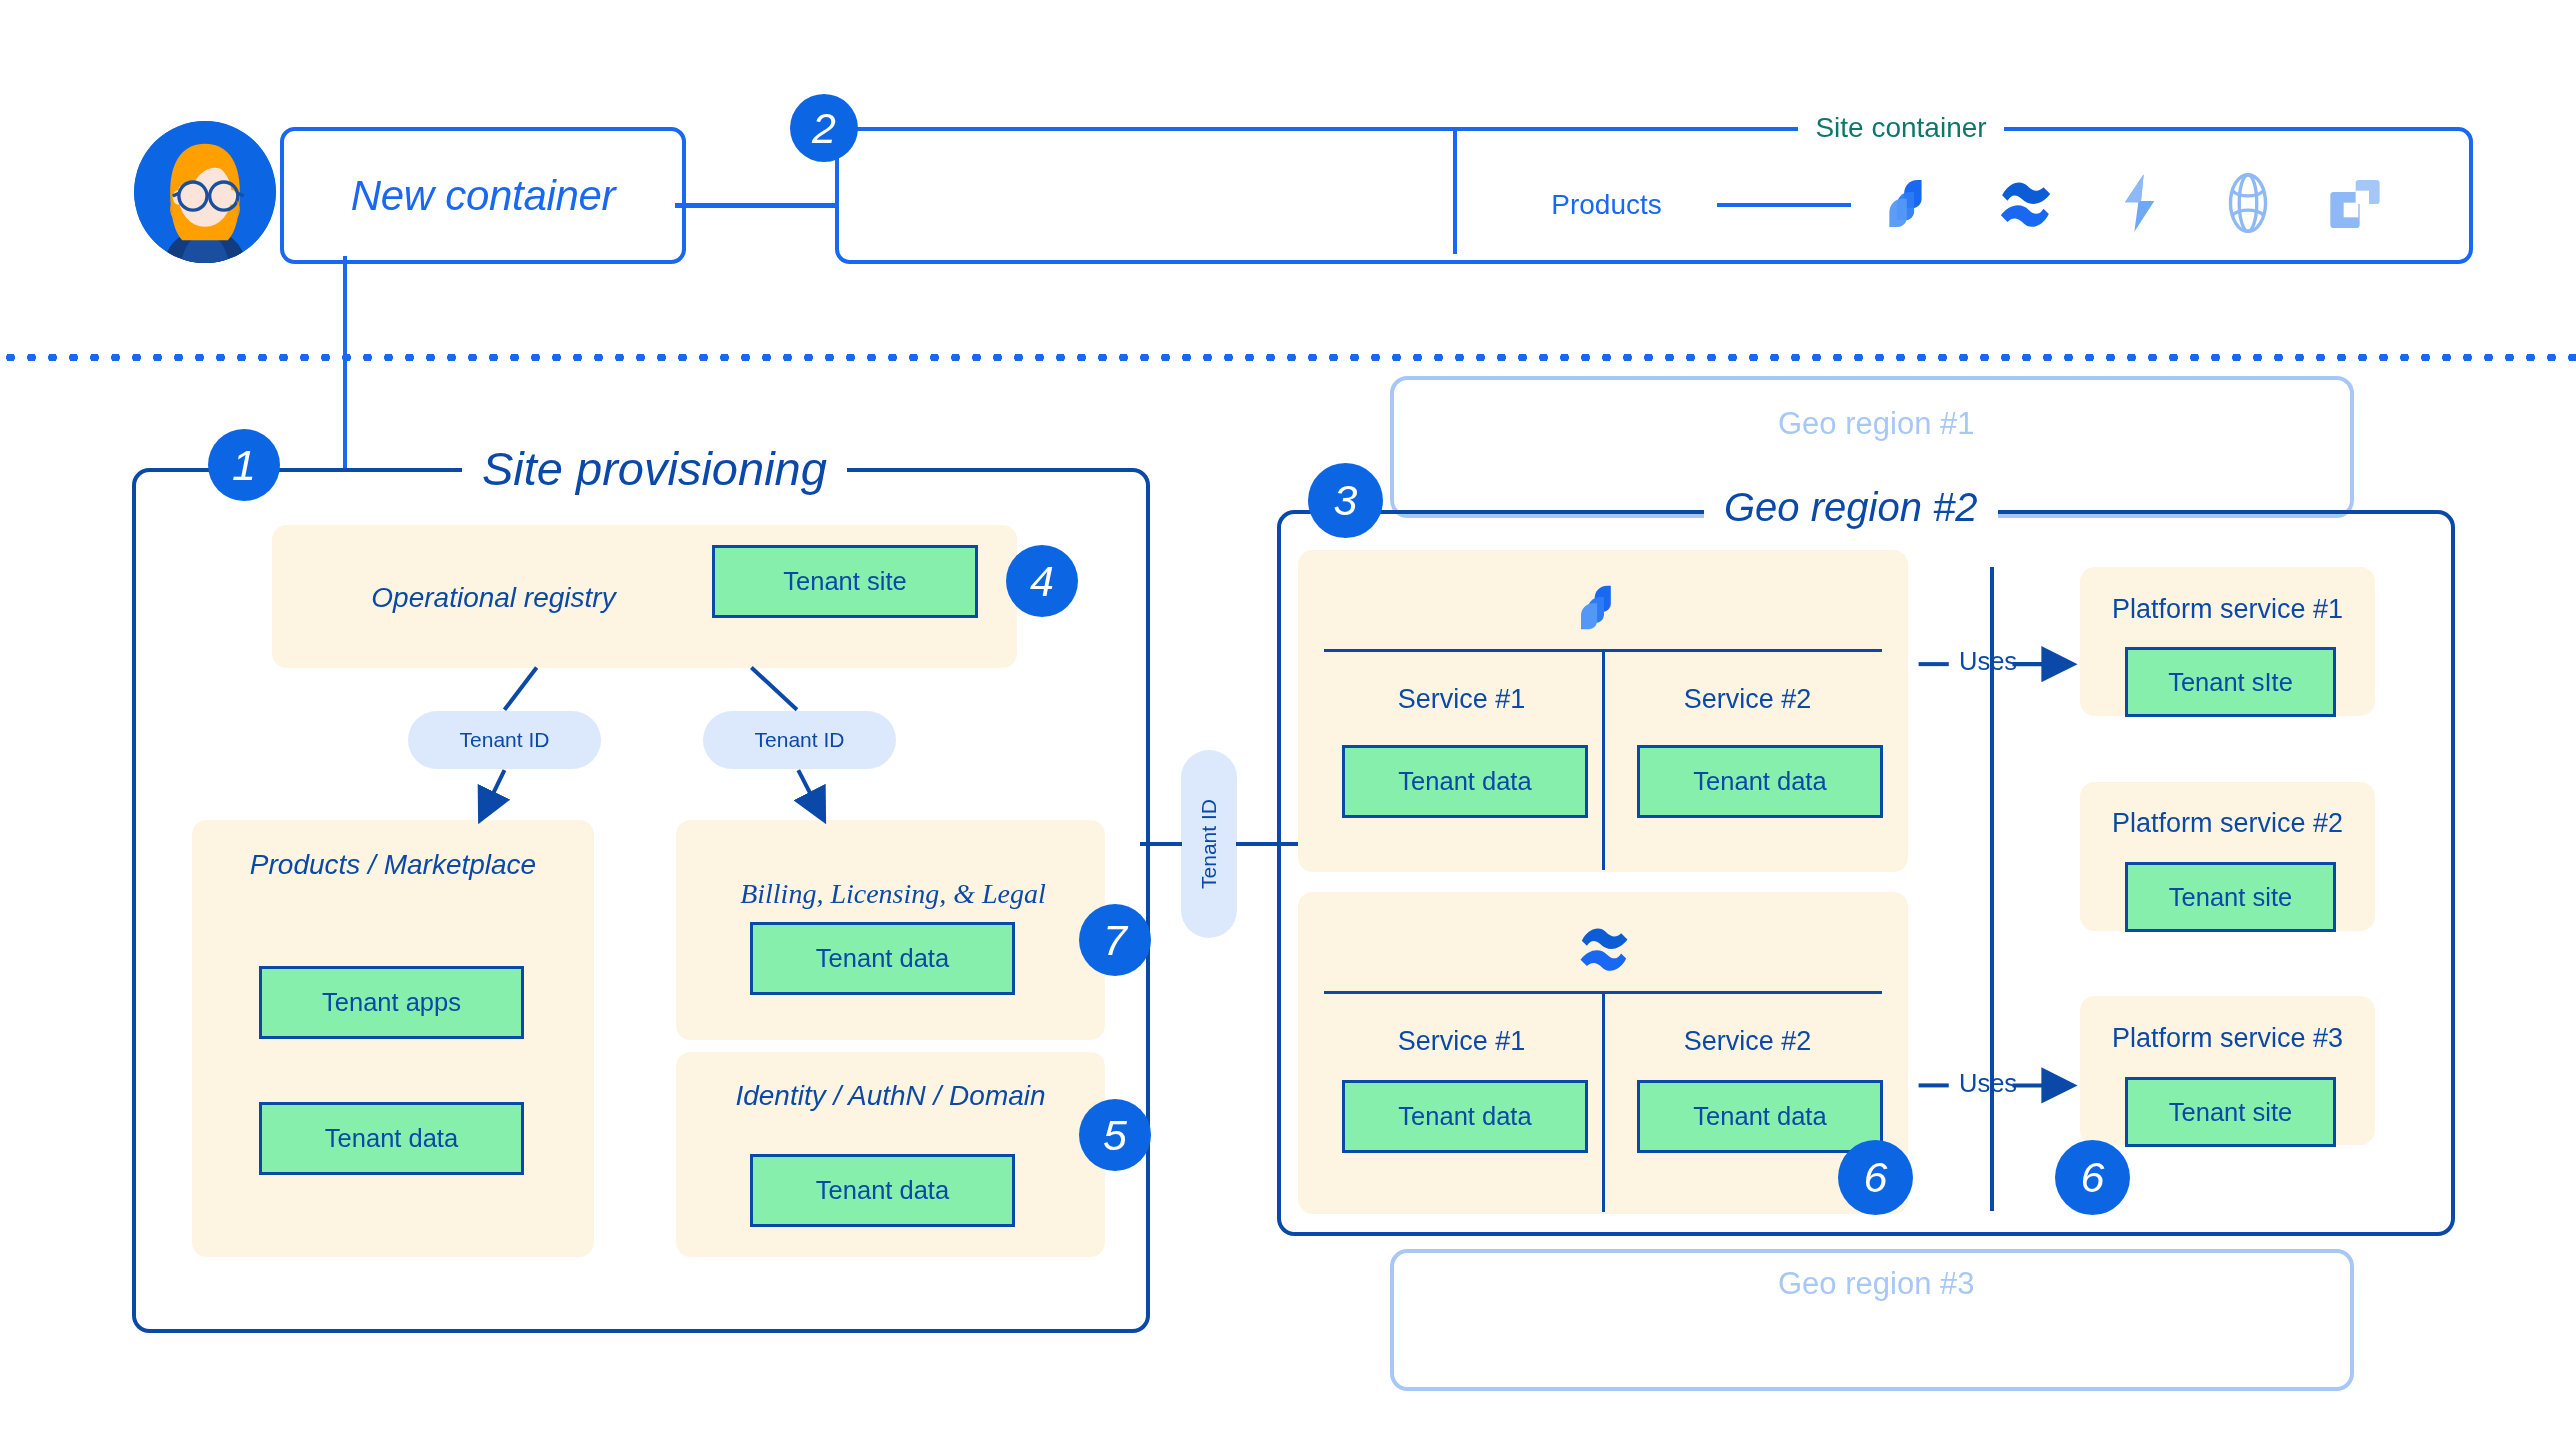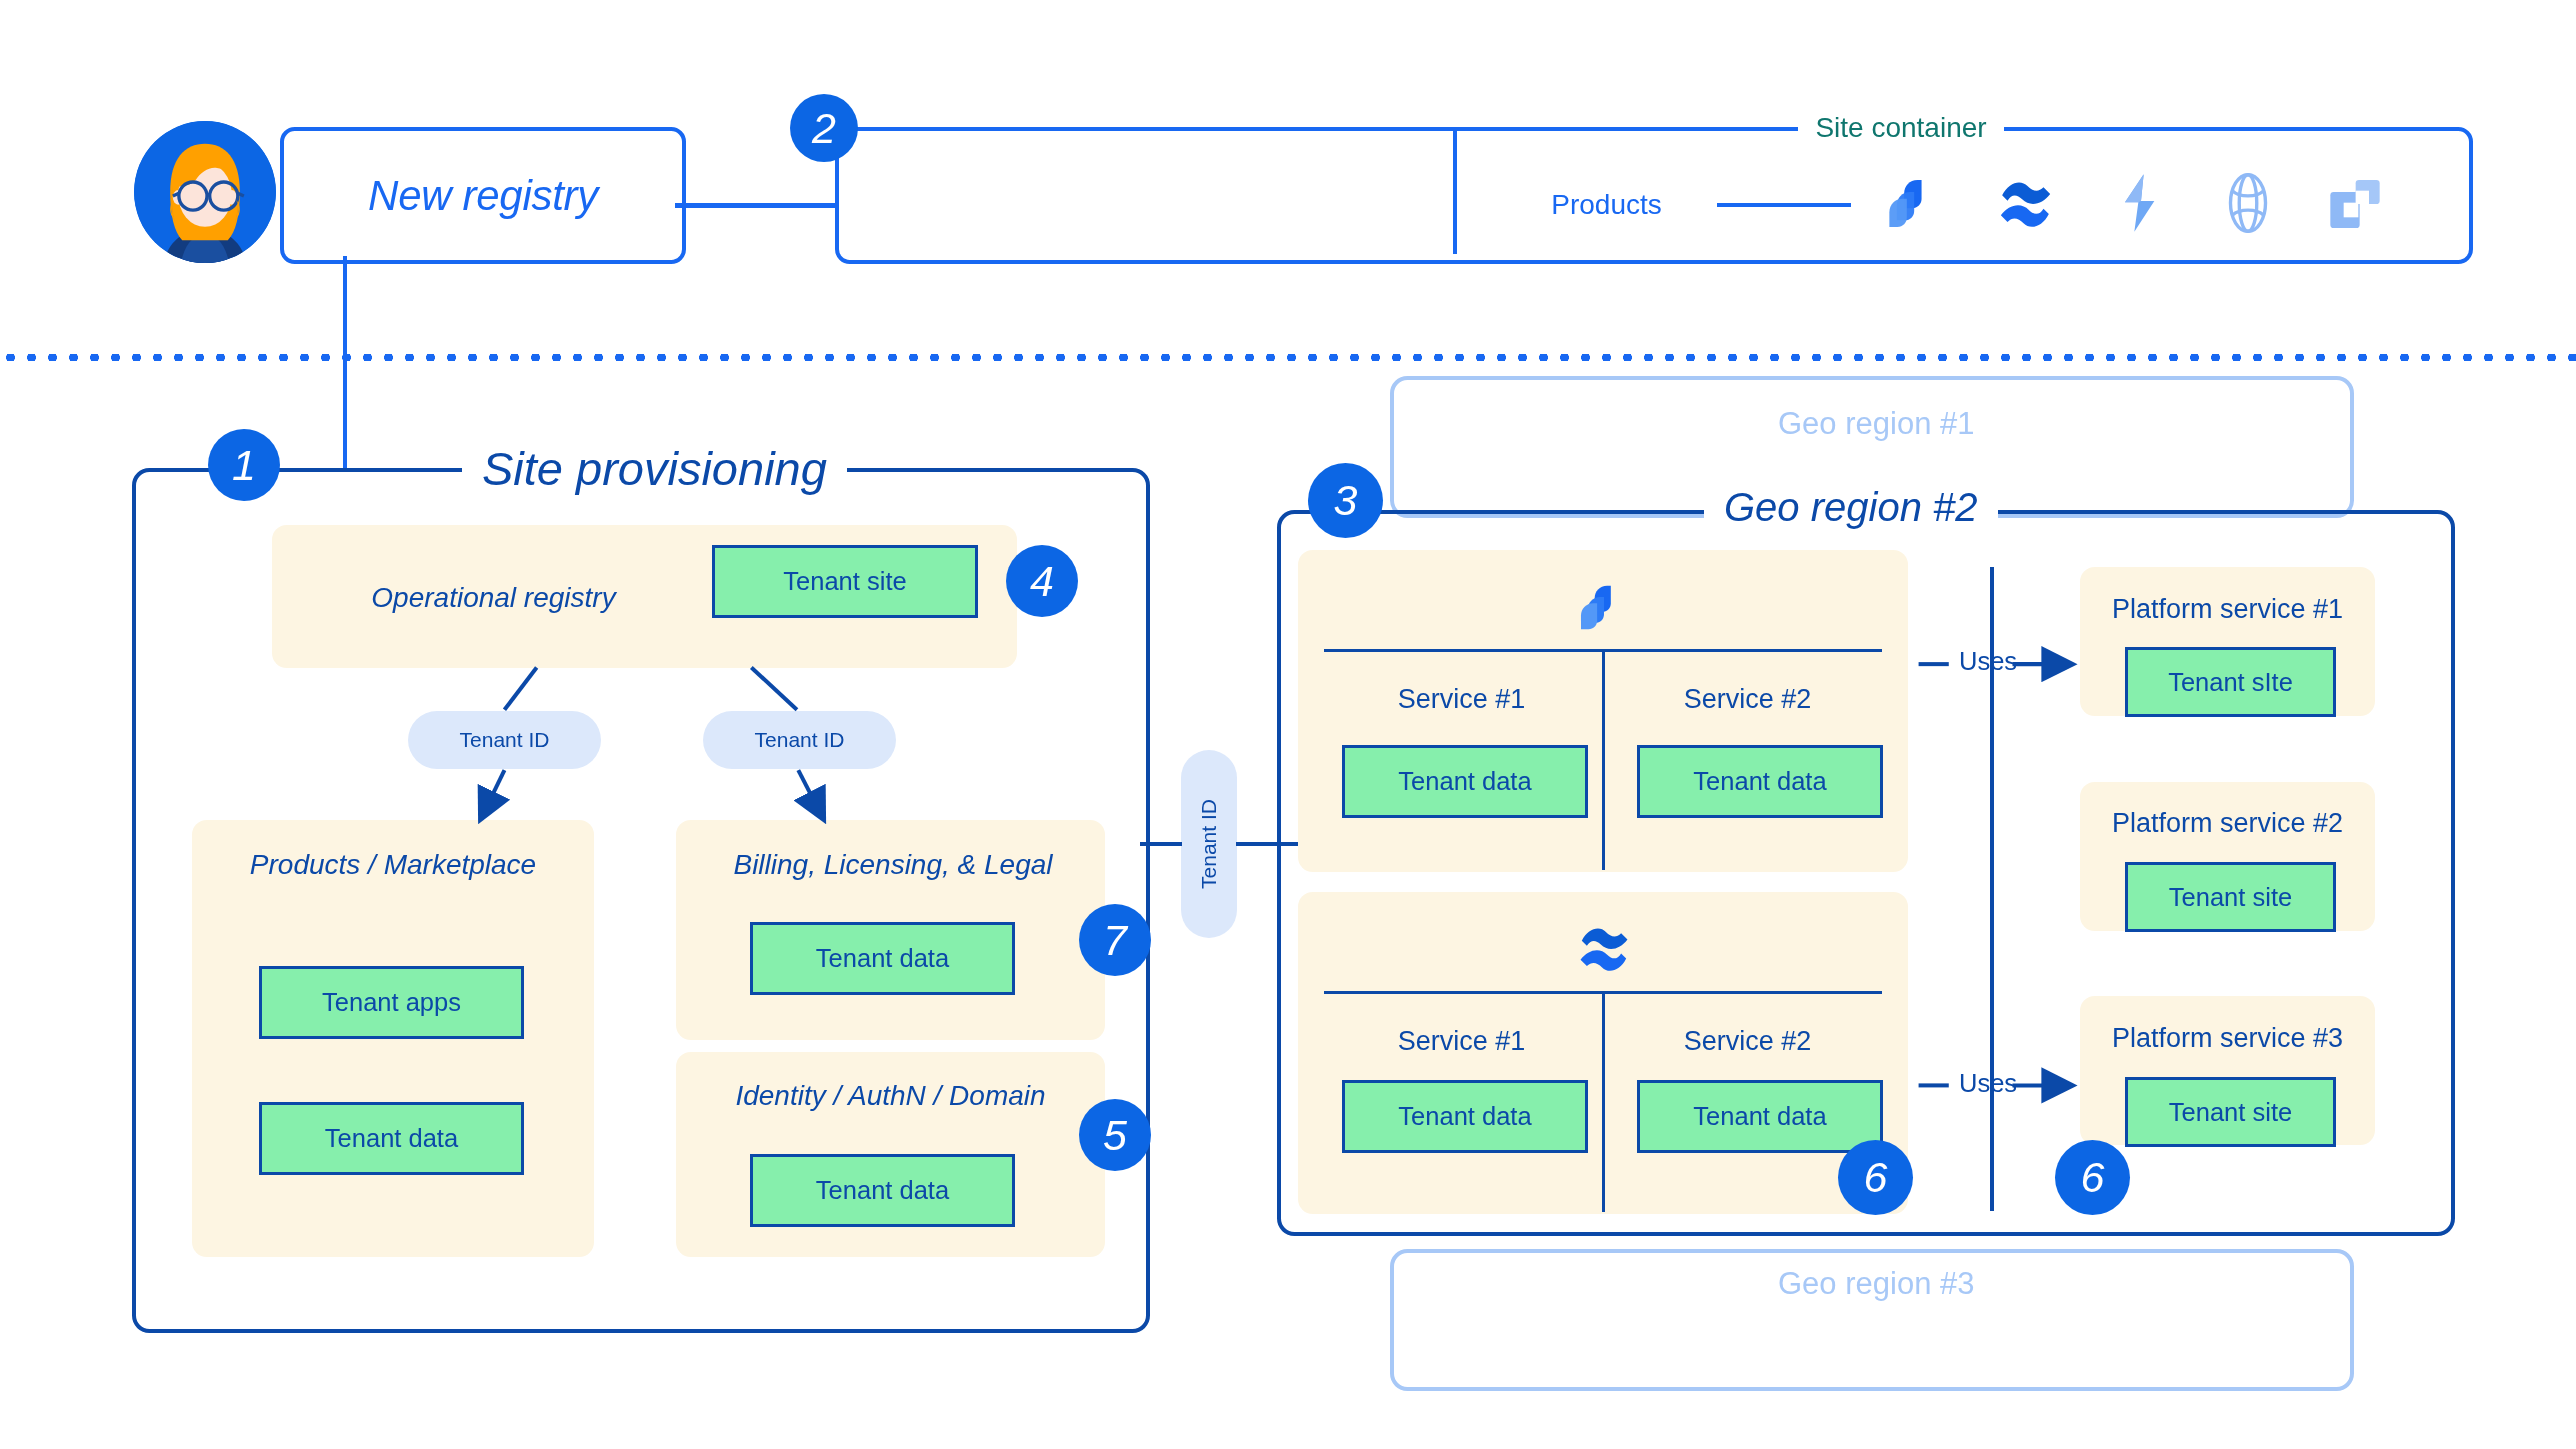--- a/index.html
+++ b/index.html
@@ -257,21 +257,21 @@
         <line x1="67" y1="108" x2="58" y2="112"></line>
         <line x1="155" y1="108" x2="164" y2="112"></line>
       </g>
 
       <path d="M60 118 C52 124 52 140 60 146 C54 136 54 126 60 118 Z" fill="#FFA000"></path>
       <path d="M152 118 C160 124 160 140 152 146 C158 136 158 126 152 118 Z" fill="#FFA000"></path>
     </svg>
   </div>
 
   <div class="abs customer-box" style="left:280px; top:127px; width:398px; height:129px;">
-    <span class="customer-label">New registry</span>
+    <span class="customer-label">New container</span>
   </div>
 
   <div class="line-h-brand" style="left:675px; top:203px; width:165px; height:4.7px;"></div>
 
   <div class="abs site-box" style="left:835px; top:127px; width:1630px; height:129px;"></div>
 
   <div class="cap cap-site-container" style="left:1798px; top:114px;">Site container</div>
 
   <div class="site-divider" style="left:1453px; top:129px; height:125px;"></div>
 
@@ -353,21 +353,21 @@
   <div class="abs" style="left:192px; top:849px; width:402px;">
     <span class="panel-title" style="display:block;">Products / Marketplace</span>
   </div>
 
   <div class="tbox" style="left:259px; top:966px; width:259px; height:67px;">Tenant apps</div>
 
   <div class="tbox" style="left:259px; top:1102px; width:259px; height:67px;">Tenant data</div>
 
   <div class="panel" style="left:676px; top:820px; width:429px; height:220px;"></div>
 
-  <div class="abs" style="left:676px; top:849px; width:434px;">
+  <div class="abs" style="left:676px; top:878px; width:434px;font-family:Liberation Serif, serif;">
     <span class="panel-title" style="display:block;">Billing, Licensing, &amp; Legal</span>
   </div>
 
   <div class="tbox" style="left:750px; top:922px; width:259px; height:67px;">Tenant data</div>
 
   <div class="badge" style="left:1079px; top:904px; width:72px; height:72px;">7</div>
 
   <div class="panel" style="left:676px; top:1052px; width:429px; height:205px;"></div>
 
   <div class="abs" style="left:676px; top:1080px; width:429px;">

